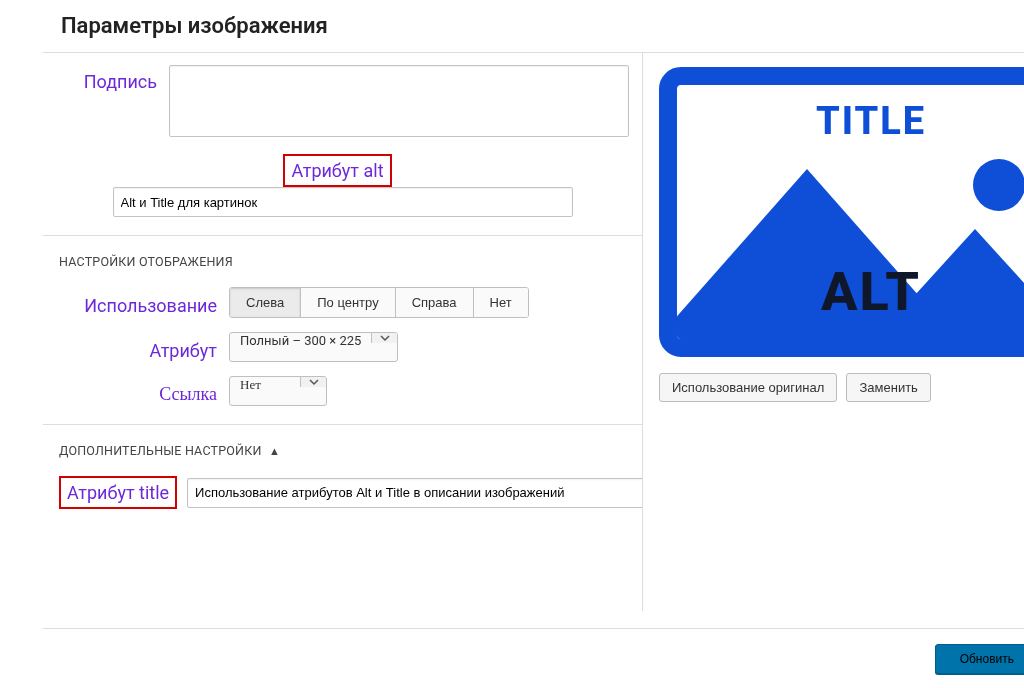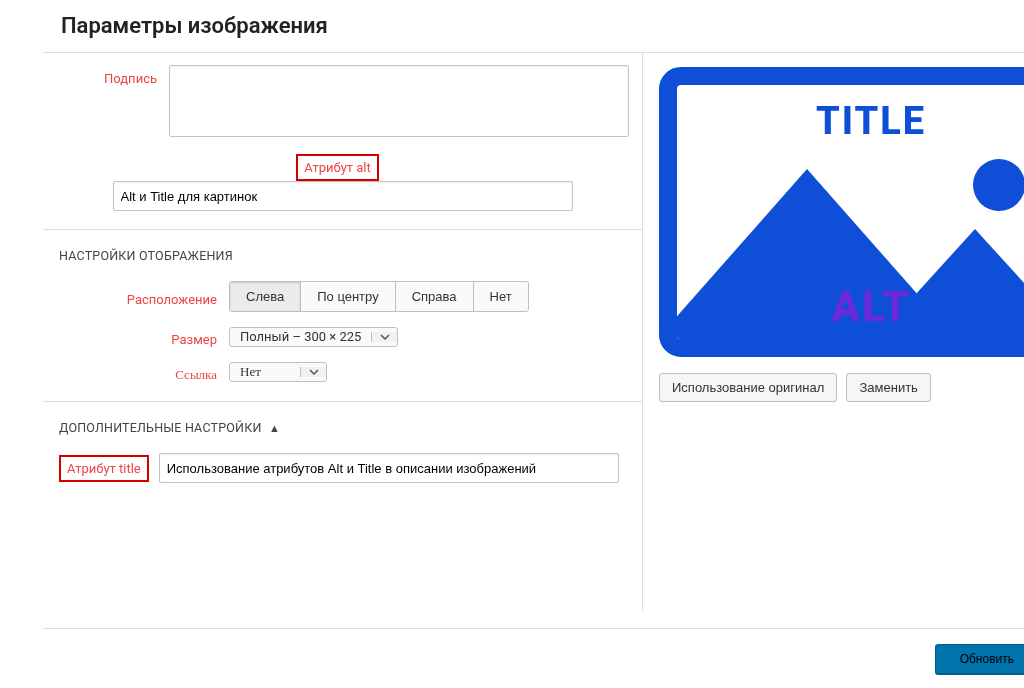--- a/index.html
+++ b/index.html
@@ -81,22 +81,22 @@
     align-items: flex-start;
     margin-bottom: 14px;
   }
   .field-row:last-child { margin-bottom: 0; }
   .field-label {
     width: 110px;
     flex: 0 0 110px;
     text-align: right;
     padding-right: 12px;
     padding-top: 6px;
-    color: #ef4444;
-    font-size: 13px;
+    color: #6d28d9;
+    font-size: 18px;
   }
   .field-label.highlight {
     border: 2px solid #d30000;
     padding: 4px 6px;
     text-align: left;
     width: auto;
     flex: 0 0 auto;
     margin-right: 10px;
     background: #fff;
   }
@@ -145,26 +145,26 @@
     color: #333;
     cursor: pointer;
   }
   .btn-group button:last-child { border-right: none; }
   .btn-group button.active {
     background: #ebebeb;
     box-shadow: inset 0 1px 2px rgba(0,0,0,0.15);
   }
   .select {
     display: inline-flex;
-    align-items: center;
+    align-items: flex-start;
     border: 1px solid #bfbfbf;
     border-radius: 3px;
     overflow: hidden;
     background: #fafafa;
-    height: 20px;
+    height: 30px;
   }
   .select .value {
     padding: 0 10px;
     display: flex;
     align-items: center;
     font-size: 13px;
     color: #333;
     min-width: 110px;
   }
   .select .arrow {
@@ -218,26 +218,26 @@
     position: absolute;
     bottom: 0;
     right: -10px;
     width: 0; height: 0;
     border-left: 100px solid transparent;
     border-right: 100px solid transparent;
     border-bottom: 110px solid #0f4fd8;
   }
   .preview .altword {
     position: absolute;
-    bottom: 8px;
+    bottom: 16px;
     left: 50%;
     transform: translateX(-50%);
-    color: #6d28d9;
+    color: #0f172a;
     font-weight: 800;
-    font-size: 42px;
+    font-size: 54px;
     letter-spacing: 2px;
   }
   .preview-actions {
     margin-top: 16px;
   }
   .wp-btn {
     display: inline-block;
     background: #f6f6f6;
     border: 1px solid #bcbcbc;
     border-radius: 3px;
@@ -303,33 +303,33 @@
           <div class="field-control">
             <input class="ctrl" type="text" value="Alt и Title для картинок" style="">
           </div>
         </div>
       </div>
 
       <div class="section display-settings">
         <div class="section-title">НАСТРОЙКИ ОТОБРАЖЕНИЯ</div>
 
         <div class="field-row" style="align-items:center;">
-          <div class="field-label">Расположение</div>
+          <div class="field-label">Использование</div>
           <div class="field-control">
             <div class="btn-group">
               <button class="active">Слева</button>
               <button>По центру</button>
               <button>Справа</button>
               <button>Нет</button>
             </div>
           </div>
         </div>
 
         <div class="field-row" style="align-items:center;">
-          <div class="field-label">Размер</div>
+          <div class="field-label">Атрибут</div>
           <div class="field-control">
             <div class="select">
               <div class="value">Полный – 300 × 225</div>
               <div class="arrow">
                 <svg viewBox="0 0 10 10">
                     <path d="M1 3 L5 7 L9 3" fill="none" stroke="#555" stroke-width="1.5"></path>
                   </svg>
               </div>
             </div>
           </div>

